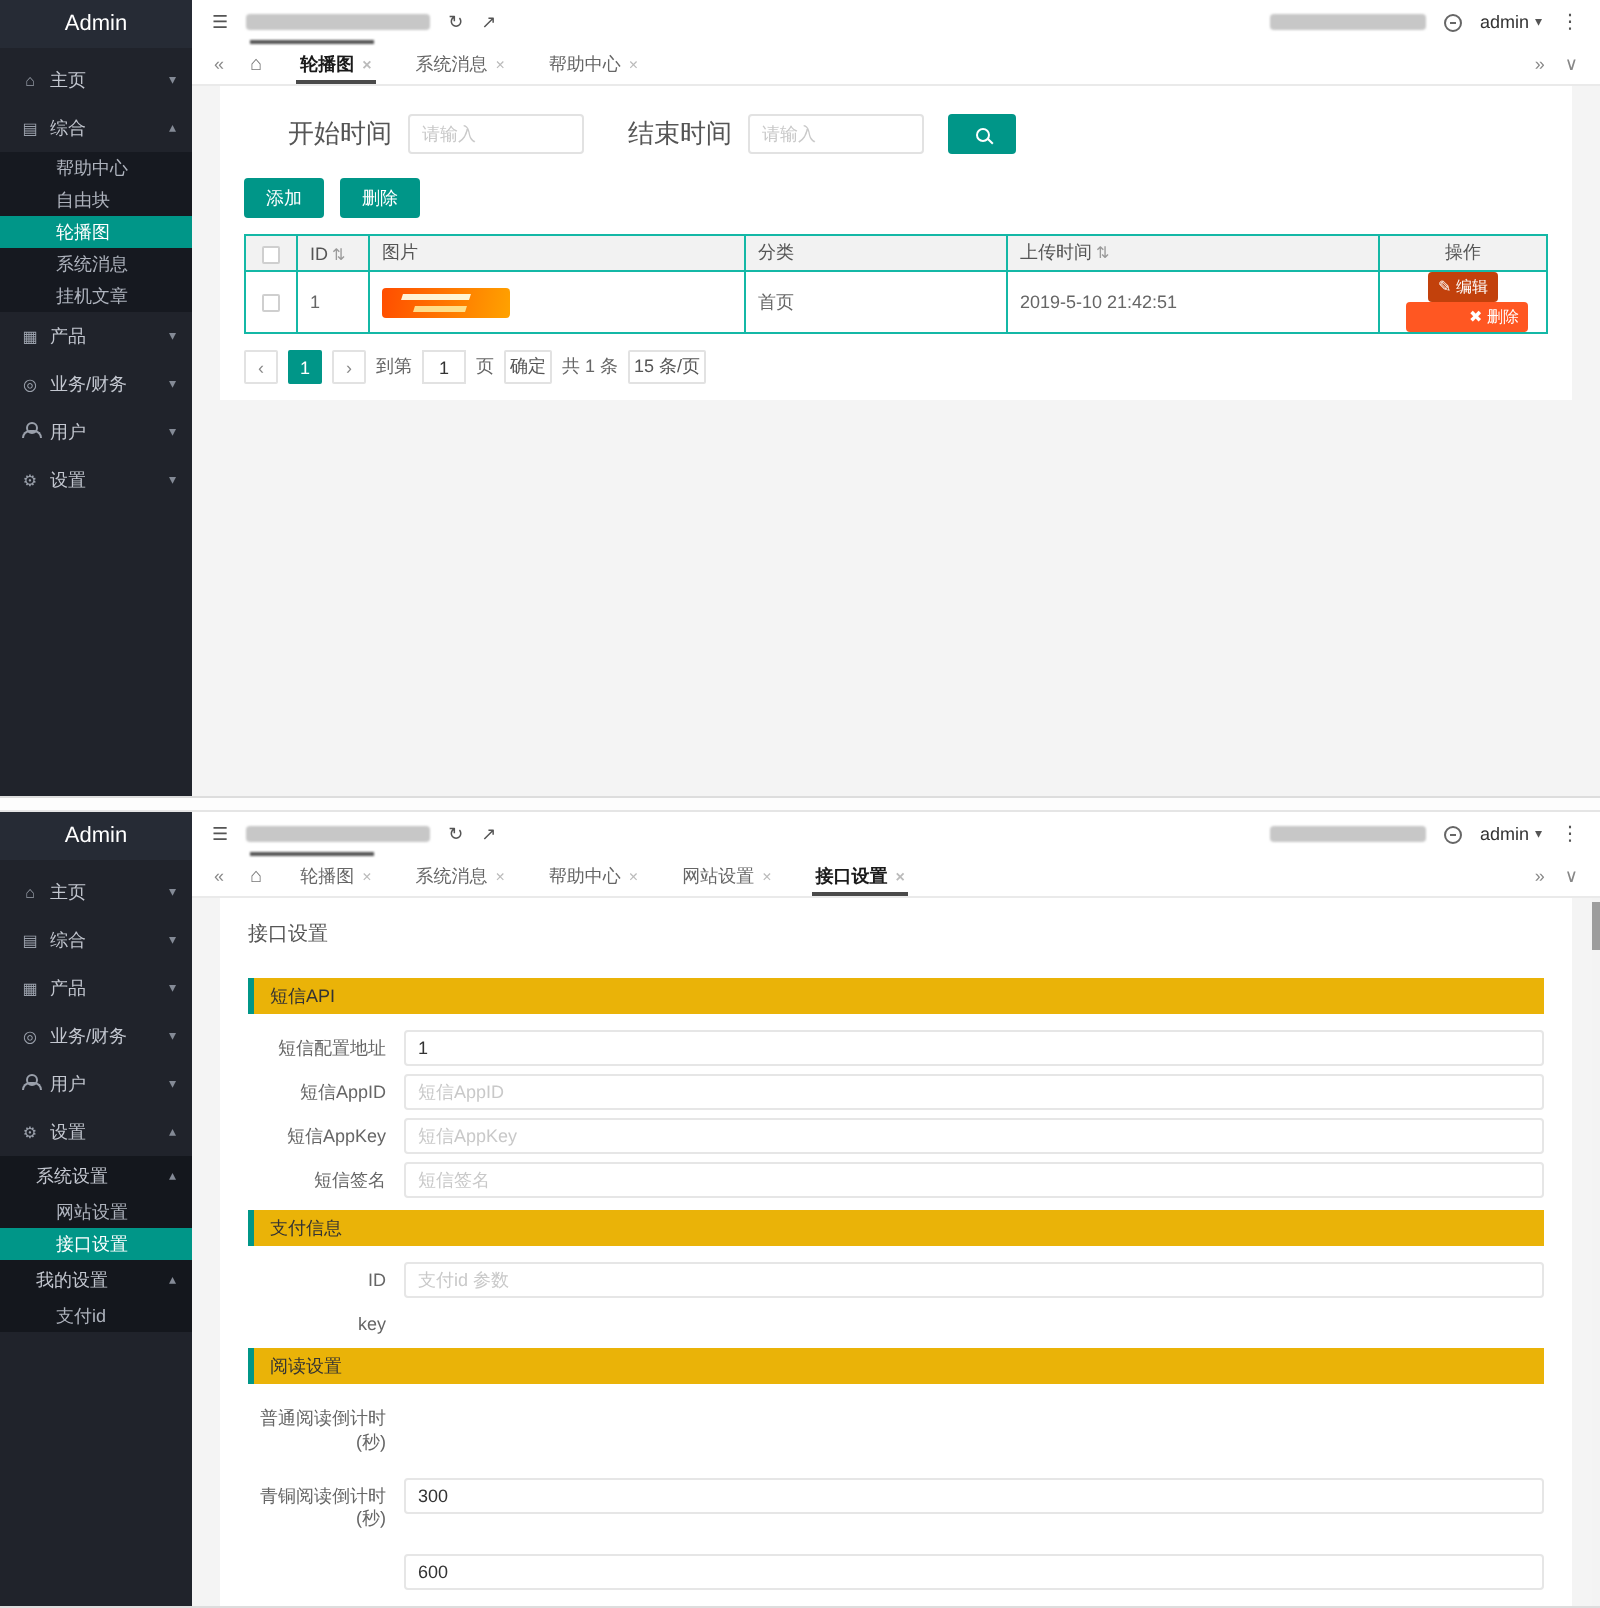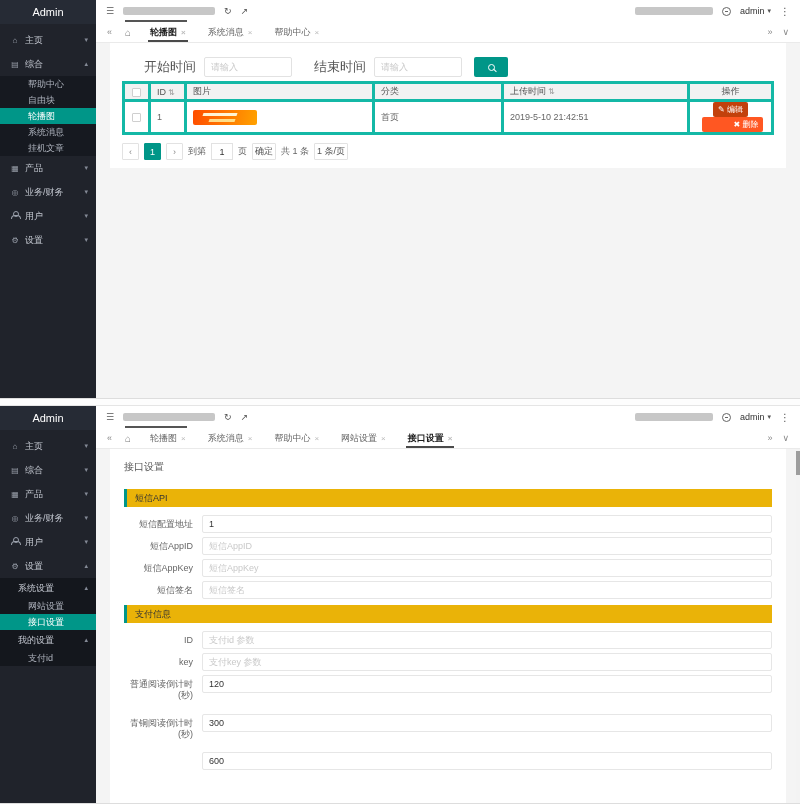--- a/index.html
+++ b/index.html
@@ -68,21 +68,21 @@
   .s-input::placeholder { color:#c9c9c9; }
   .btn-search { width:34px; height:20px; background:#009688; border:none; border-radius:2px;
     display:flex; align-items:center; justify-content:center; cursor:pointer; margin-left:4px; }
   .mag { width:7px; height:7px; border:1px solid #fff; border-radius:50%; position:relative; display:block; }
   .mag::after { content:''; position:absolute; width:4px; height:1px; background:#fff;
     right:-3px; bottom:-1px; transform:rotate(45deg); }
   .toolbar { display:flex; gap:8px; margin:8px 0 8px; }
   .btn-teal { height:20px; padding:0 11px; background:#009688; color:#fff; border:none;
     border-radius:2px; font-size:9px; cursor:pointer; }
   table { width:100%; border-collapse:collapse; font-size:9px; color:#666; table-layout:fixed; }
-  th,td { border:3px solid #14b8a6; padding:0 6px; }
+  th,td { border:1px solid #14b8a6; padding:0 6px; }
   thead th { background:#f2f2f2; height:18px; font-weight:normal; text-align:left; color:#555; }
   tbody td { height:25px; background:#fff; }
   .col-ck { width:26px; text-align:center; } .col-id { width:36px; }
   .col-img { width:188px; } .col-cat { width:auto; } .col-time { width:186px; } .col-op { width:84px; text-align:center; }
   .ckbox { width:9px; height:9px; border:1px solid #cfcfcf; border-radius:1px; background:#fff;
     display:inline-block; vertical-align:middle; cursor:pointer; }
   .sort { color:#9a9a9a; font-size:8px; margin-left:2px; }
   .banner { width:64px; height:15px; border-radius:2px; background:linear-gradient(100deg,#ff4d00,#ff7b00 55%,#ffa200);
     position:relative; overflow:hidden; }
   .banner::before { content:''; position:absolute; left:10px; top:3px; width:34px; height:3px;
@@ -200,20 +200,24 @@
         <div class="search-row">
           <span class="s-label">开始时间</span>
           <input class="s-input" placeholder="请输入" style="">
           <span class="s-label" style="margin-left:14px">结束时间</span>
           <input class="s-input" placeholder="请输入" style="">
           <button class="btn-search">
               <span class="mag"></span>
             </button>
         </div>
 
+        <div class="toolbar">
+          <button class="btn-teal">添加</button>
+          <button class="btn-teal">删除</button>
+        </div>
 
         <table>
           <thead>
             <tr>
               <th class="col-ck"><span class="ckbox"></span></th>
               <th class="col-id"><span>ID</span><span class="sort">⇅</span></th>
               <th class="col-img">图片</th>
               <th class="col-cat">分类</th>
               <th class="col-time"><span>上传时间</span><span class="sort">⇅</span></th>
               <th class="col-op">操作</th>
@@ -237,21 +241,21 @@
 
         <div class="pg-row">
           <span class="pg-box">‹</span>
           <span class="pg-box pg-cur">1</span>
           <span class="pg-box">›</span>
           <span>到第</span>
           <input class="pg-input" value="1" style="">
           <span>页</span>
           <span class="pg-box" style="color:#555">确定</span>
           <span>共 1 条</span>
-          <span class="pg-box" style="color:#555">1 条/页</span>
+          <span class="pg-box" style="color:#555">15 条/页</span>
         </div>
       </div>
     </div>
   </div>
 </div>
 
 <div class="screen" id="screenB">
   <aside class="sidebar">
     <div class="sb-title">Admin</div>
     <nav class="sb-nav">
@@ -368,29 +372,28 @@
           <input class="finput" placeholder="短信签名" style="">
         </div>
 
         <div class="section-bar">支付信息</div>
         <div class="frow">
           <div class="flabel">ID</div>
           <input class="finput" placeholder="支付id 参数" style="">
         </div>
         <div class="frow">
           <div class="flabel">key</div>
-          <input class="finput" placeholder="支付key 参数" style="">
-        </div>
-
+        </div>
+
+        <div class="section-bar">阅读设置</div>
         <div class="frow tall">
           <div class="flabel">
             <div>普通阅读倒计时</div>
             <div>(秒)</div>
           </div>
-          <input class="finput" value="120" style="">
         </div>
         <div class="frow tall">
           <div class="flabel">
             <div>青铜阅读倒计时</div>
             <div>(秒)</div>
           </div>
           <input class="finput" value="300" style="">
         </div>
         <div class="frow tall">
           <div class="flabel">

